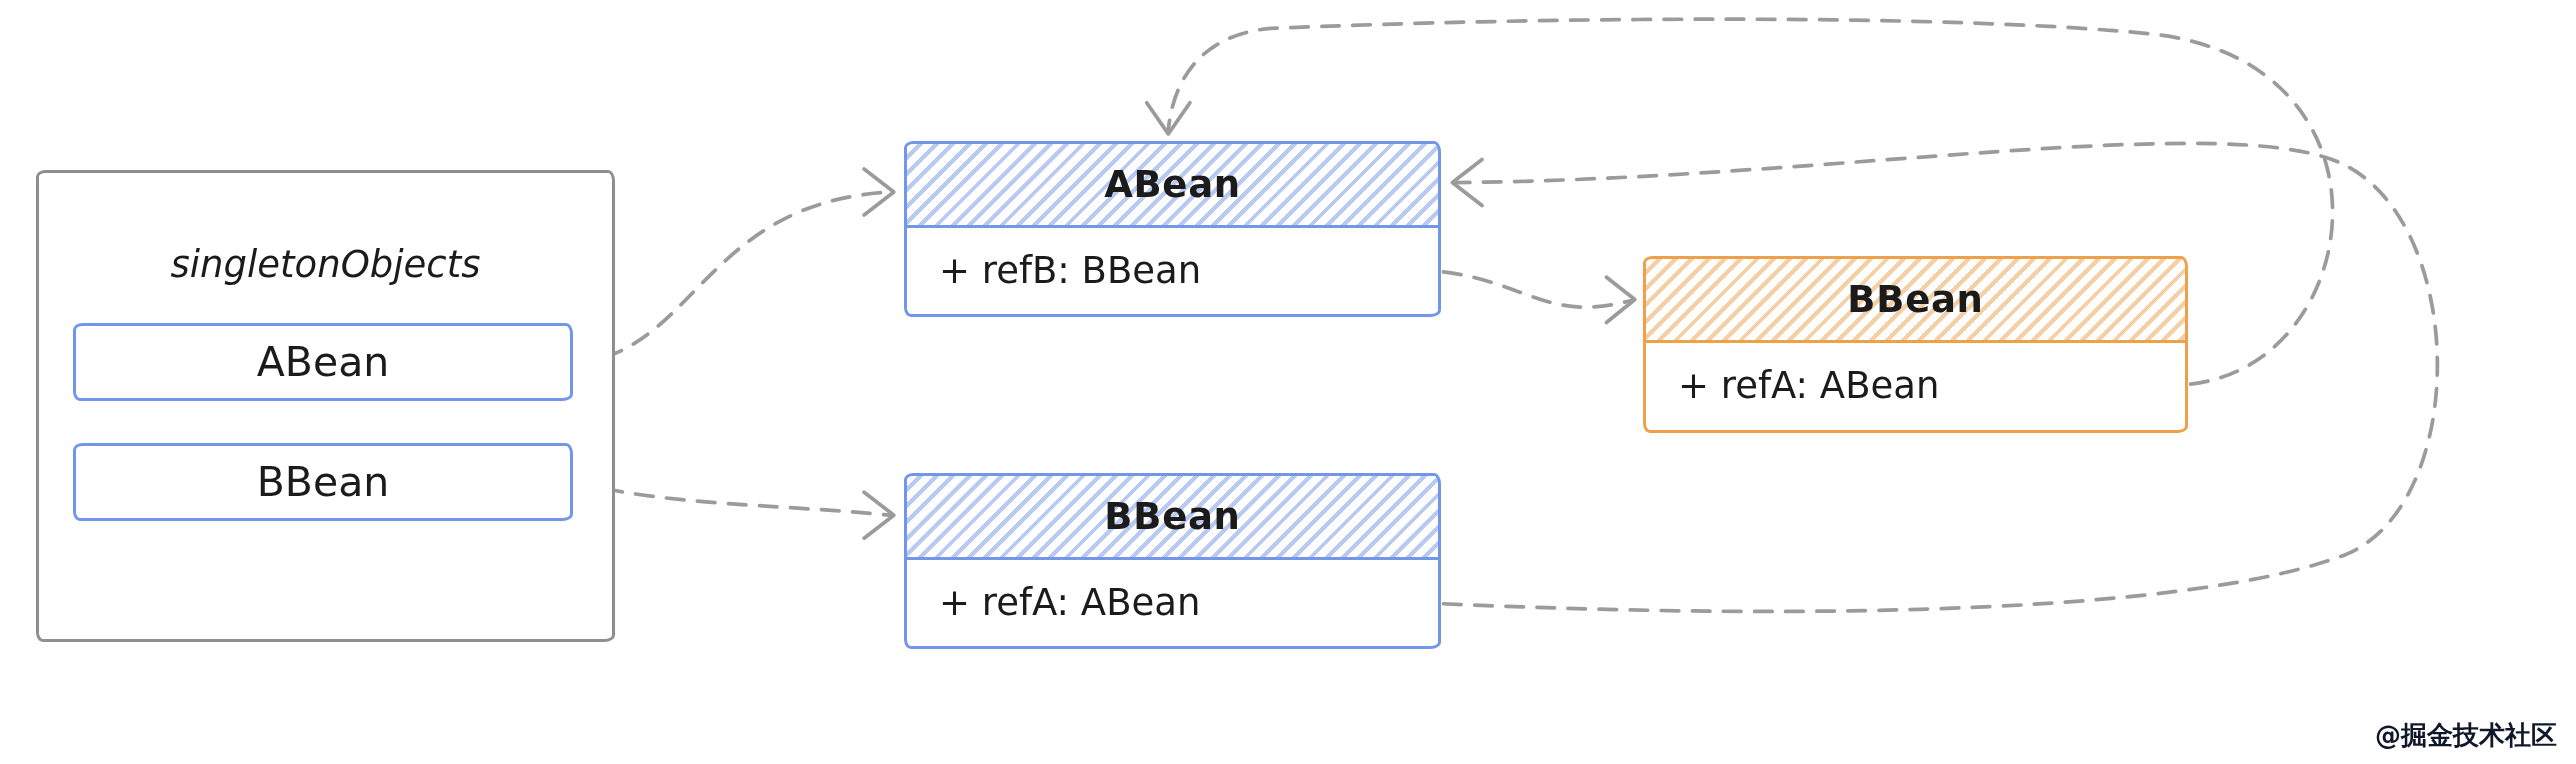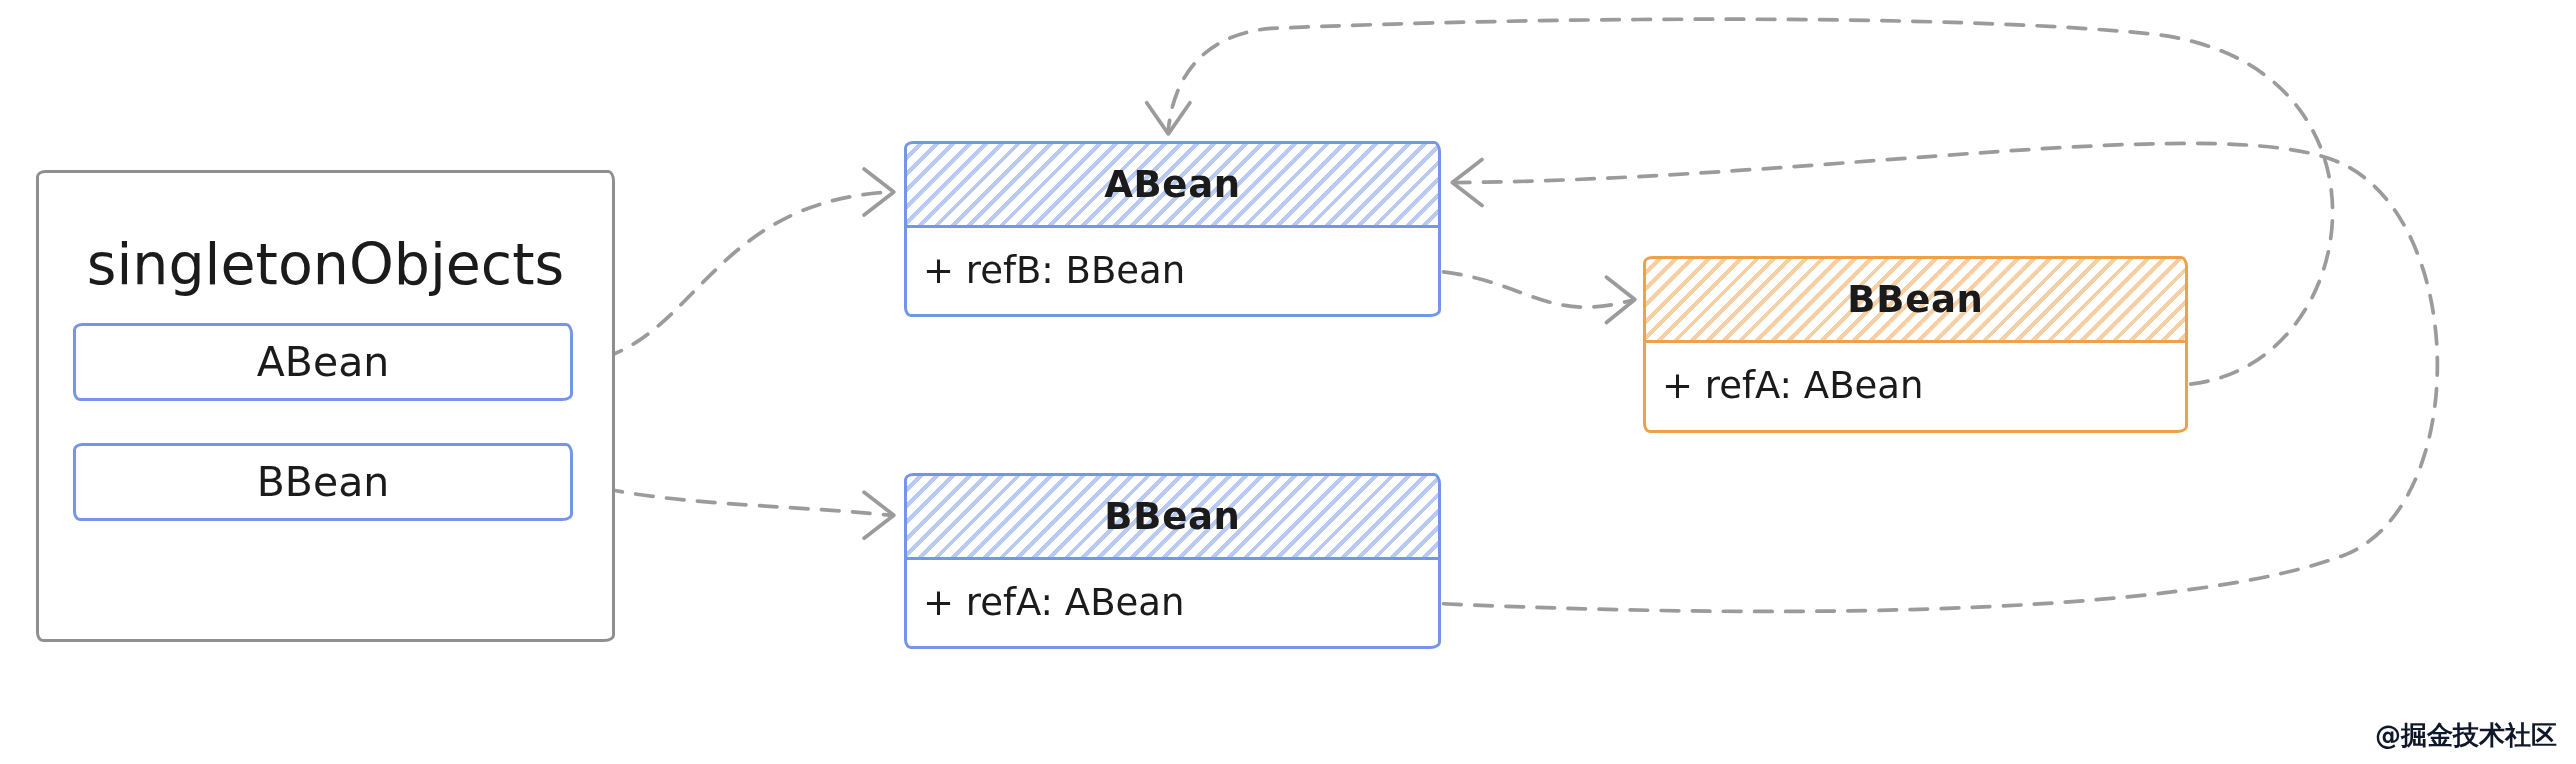--- a/index.html
+++ b/index.html
@@ -5,21 +5,21 @@
   html,body{margin:0;padding:0;background:#ffffff;}
   .stage{
     position:relative;width:2576px;height:764px;background:#ffffff;overflow:hidden;
     font-family:"DejaVu Sans","Liberation Sans",sans-serif;color:var(--ink,#1b1b1b);
   }
   .abs{position:absolute;box-sizing:border-box;}
   .sketch{border-radius:9.5px 6.8px 10.8px 6.8px / 6.8px 10.8px 6.8px 9.5px;}
 
   
   .singleton-box{left:36px;top:170px;width:579px;height:472px;border:3.4px solid var(--gray,#8f8f8f);background:#fff;}
-  .singleton-title{left:36px;top:235px;width:579px;height:58px;display:flex;align-items:center;justify-content:center;font-size:57px;}
+  .singleton-title{left:36px;top:235px;width:579px;height:58px;display:flex;align-items:center;justify-content:center;font-size:37px;font-style:italic;}
   .entry{left:73px;width:500px;height:78px;border:3.4px solid var(--blue,#7296e8);background:#fff;
          display:flex;align-items:center;justify-content:center;font-size:41px;}
   .entry-a{top:323px;}
   .entry-b{top:443px;}
 
   
   .class-box{background:#fff;}
   .class-box.blue{border:3.4px solid var(--blue,#7296e8);}
   .class-box.orange{border:3.4px solid var(--orange,#eda14a);}
   .class-abean{left:904px;top:141px;width:537px;height:176px;}
@@ -29,21 +29,21 @@
   .class-header{height:84px;display:flex;align-items:center;justify-content:center;
                 font-weight:bold;font-size:37px;box-sizing:border-box;letter-spacing:0.7px;}
   .blue .class-header{
     border-bottom:3.4px solid var(--blue,#7296e8);
     background-image:repeating-linear-gradient(135deg, rgba(255,255,255,0) 0 7.4px, rgba(114,150,232,.5) 7.4px 11.5px);
   }
   .orange .class-header{
     border-bottom:3.4px solid var(--orange,#eda14a);
     background-image:repeating-linear-gradient(135deg, rgba(255,255,255,0) 0 7.4px, rgba(237,161,74,.5) 7.4px 11.5px);
   }
-  .class-field{height:85px;display:flex;align-items:center;font-size:37px;padding-left:16px;box-sizing:border-box;}
+  .class-field{height:85px;display:flex;align-items:center;font-size:37px;padding-left:32px;box-sizing:border-box;}
 
   
   svg.arrows{position:absolute;left:0;top:0;width:2576px;height:764px;pointer-events:none;}
   .arrow{fill:none;stroke:var(--arrow,#9b9b9b);stroke-width:5.5;stroke-linecap:round;stroke-dasharray:26 20;}
   .head{fill:none;stroke:var(--arrow,#9b9b9b);stroke-width:5.5;stroke-linecap:round;stroke-linejoin:round;}
 
   .watermark{position:absolute;right:19px;bottom:10.8px;font-size:26px;font-weight:bold;color:#0f172a;}
 </style>
 </head>
 <body>

